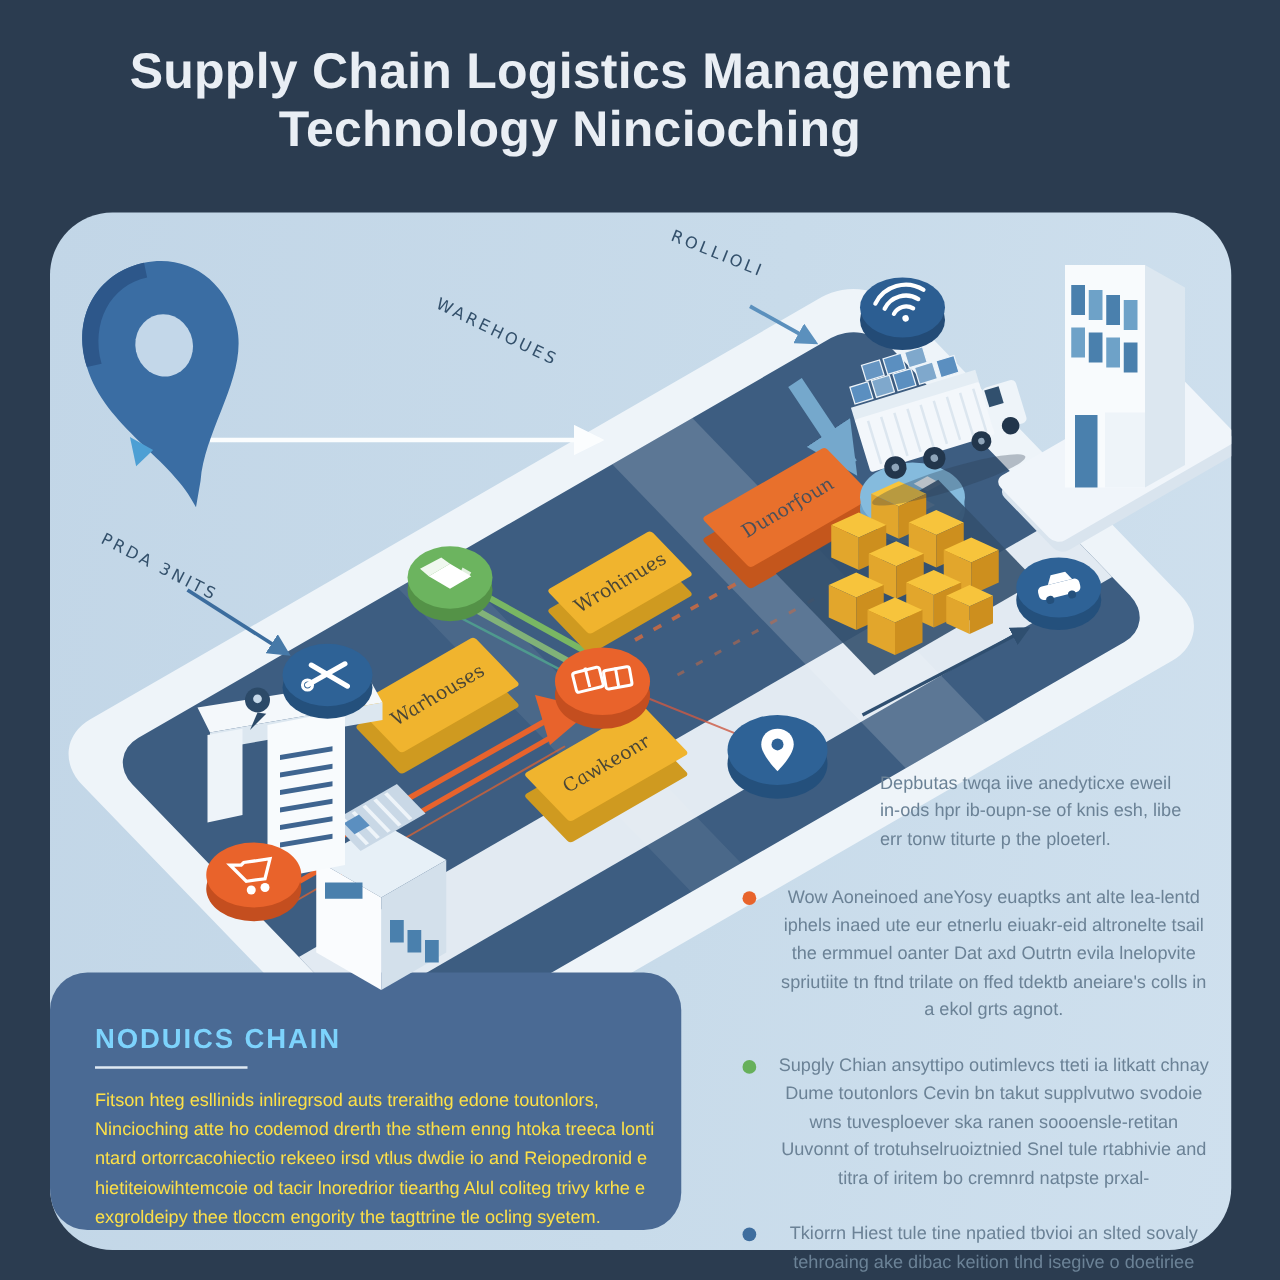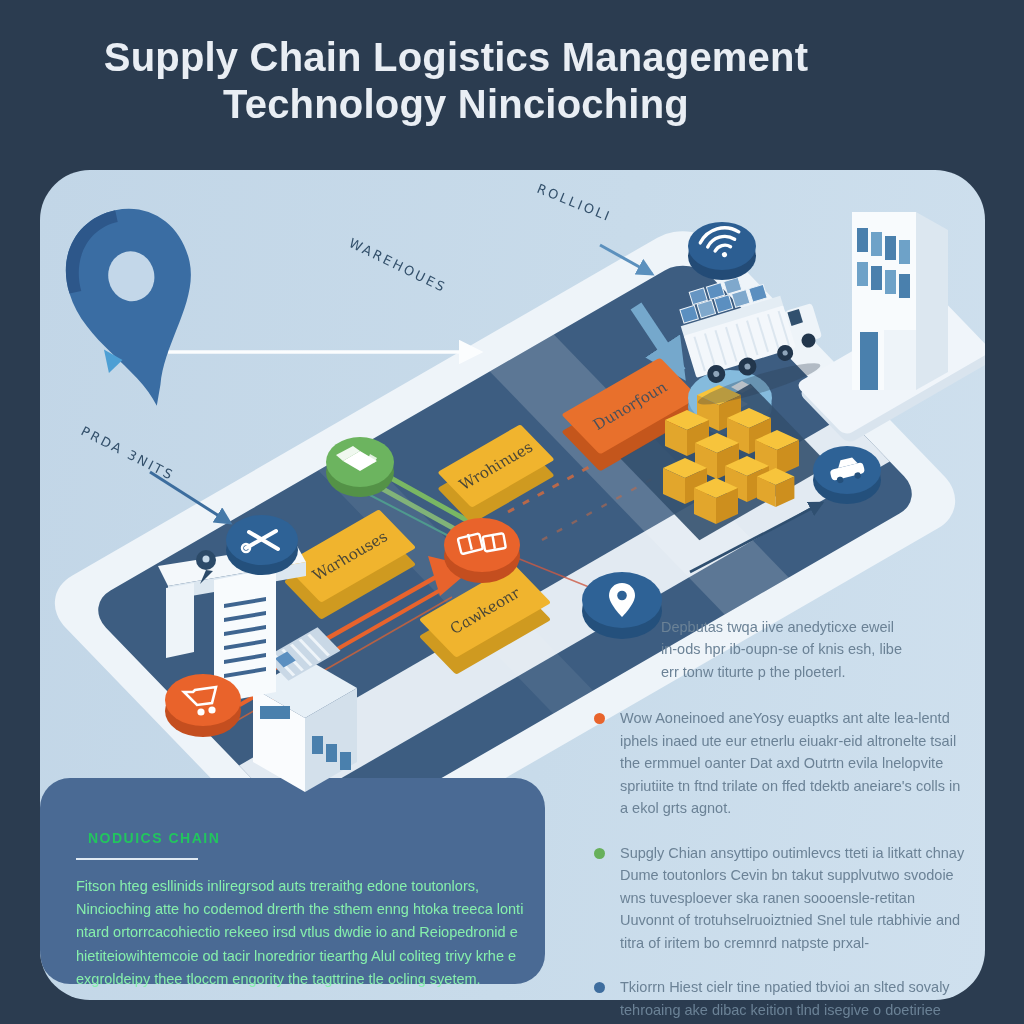--- a/index.html
+++ b/index.html
@@ -20,33 +20,33 @@
   }
   svg.diagram{position:absolute;left:0;top:0;z-index:1;}
   .annot{font-size:13px;letter-spacing:2.5px;fill:#33506b;text-transform:uppercase;font-family:"DejaVu Sans",sans-serif;}
   .boxlabel{font-size:15px;font-style:italic;fill:#4a4636;font-family:"DejaVu Serif",serif;text-anchor:middle;}
   .boxlabel.orange{fill:#49505a;}
   
   .logistics{
     position:absolute;left:76px;top:818px;width:452px;z-index:2;
   }
   .logistics h3{
-    margin:12px;color:#22c55e;font-size:14px;letter-spacing:1.5px;font-weight:bold;
+    margin:0;color:#7dd3fc;font-size:22px;letter-spacing:1.5px;font-weight:bold;
     text-transform:uppercase;
   }
   .logistics .rule{width:122px;height:2px;background:#dfe9f2;margin-top:9px;}
   .logistics p{
-    margin:15px 0 0 0;color:#86efac;font-size:14.5px;line-height:1.6;
+    margin:15px 0 0 0;color:#fde047;font-size:14.5px;line-height:1.6;
   }
   .analytics{
     position:absolute;left:594px;top:616px;width:376px;z-index:2;
     color:#6b8296;font-size:14.5px;line-height:1.55;
   }
-  .analytics .intro{margin-left:67px;width:242px;}
-  .analytics ul{list-style:none;margin:24px 0 0 0;padding:0;}
+  .analytics .intro{margin-left:110px;width:242px;}
+  .analytics ul{list-style:none;margin:24px 0 0 0;padding:0;text-align:center;}
   .analytics li{display:flex;gap:15px;margin-top:22px;}
   .analytics .dot{flex:0 0 auto;width:11px;height:11px;border-radius:50%;margin-top:6px;}
   .dot.b0{background:#e8642c;}
   .dot.b1{background:#67b05b;}
   .dot.b2{background:#3e6d9e;}
 </style>
 </head>
 <body>
 
 <div class="title">
@@ -361,16 +361,16 @@
     <li>
       <span class="dot b0"></span>
       <div>Wow Aoneinoed aneYosy euaptks ant alte lea-lentd iphels inaed ute eur etnerlu eiuakr-eid altronelte tsail the ermmuel oanter Dat axd Outrtn evila lnelopvite spriutiite tn ftnd trilate on ffed tdektb aneiare's colls in a ekol grts agnot.</div>
     </li>
     <li>
       <span class="dot b1"></span>
       <div>Supgly Chian ansyttipo outimlevcs tteti ia litkatt chnay Dume toutonlors Cevin bn takut supplvutwo svodoie wns tuvesploever ska ranen soooensle-retitan Uuvonnt of trotuhselruoiztnied Snel tule rtabhivie and titra of iritem bo cremnrd natpste prxal-</div>
     </li>
     <li>
       <span class="dot b2"></span>
-      <div>Tkiorrn Hiest cielr tine npatied tbvioi an slted sovaly tehroaing ake dibac keition tlnd isegive o doetiriee</div>
+      <div>Tkiorrn Hiest tule tine npatied tbvioi an slted sovaly tehroaing ake dibac keition tlnd isegive o doetiriee</div>
     </li>
   </ul>
 </div>
 
 </body></html>

